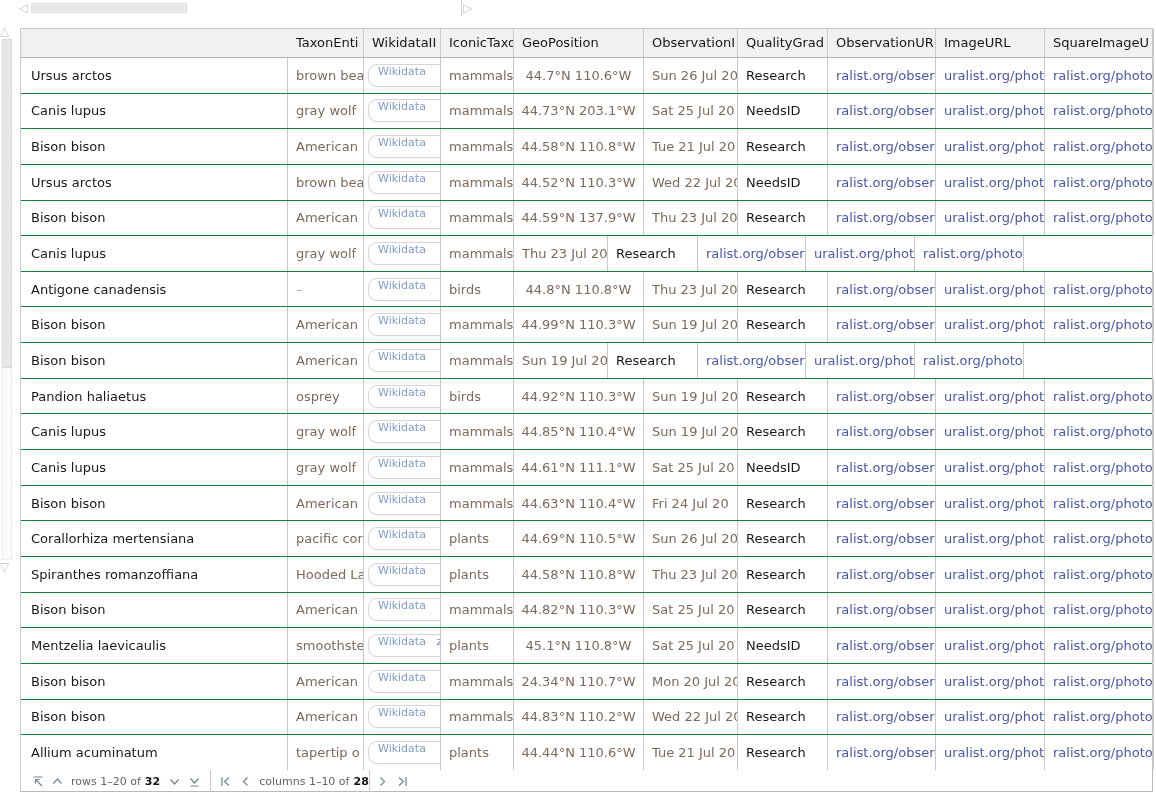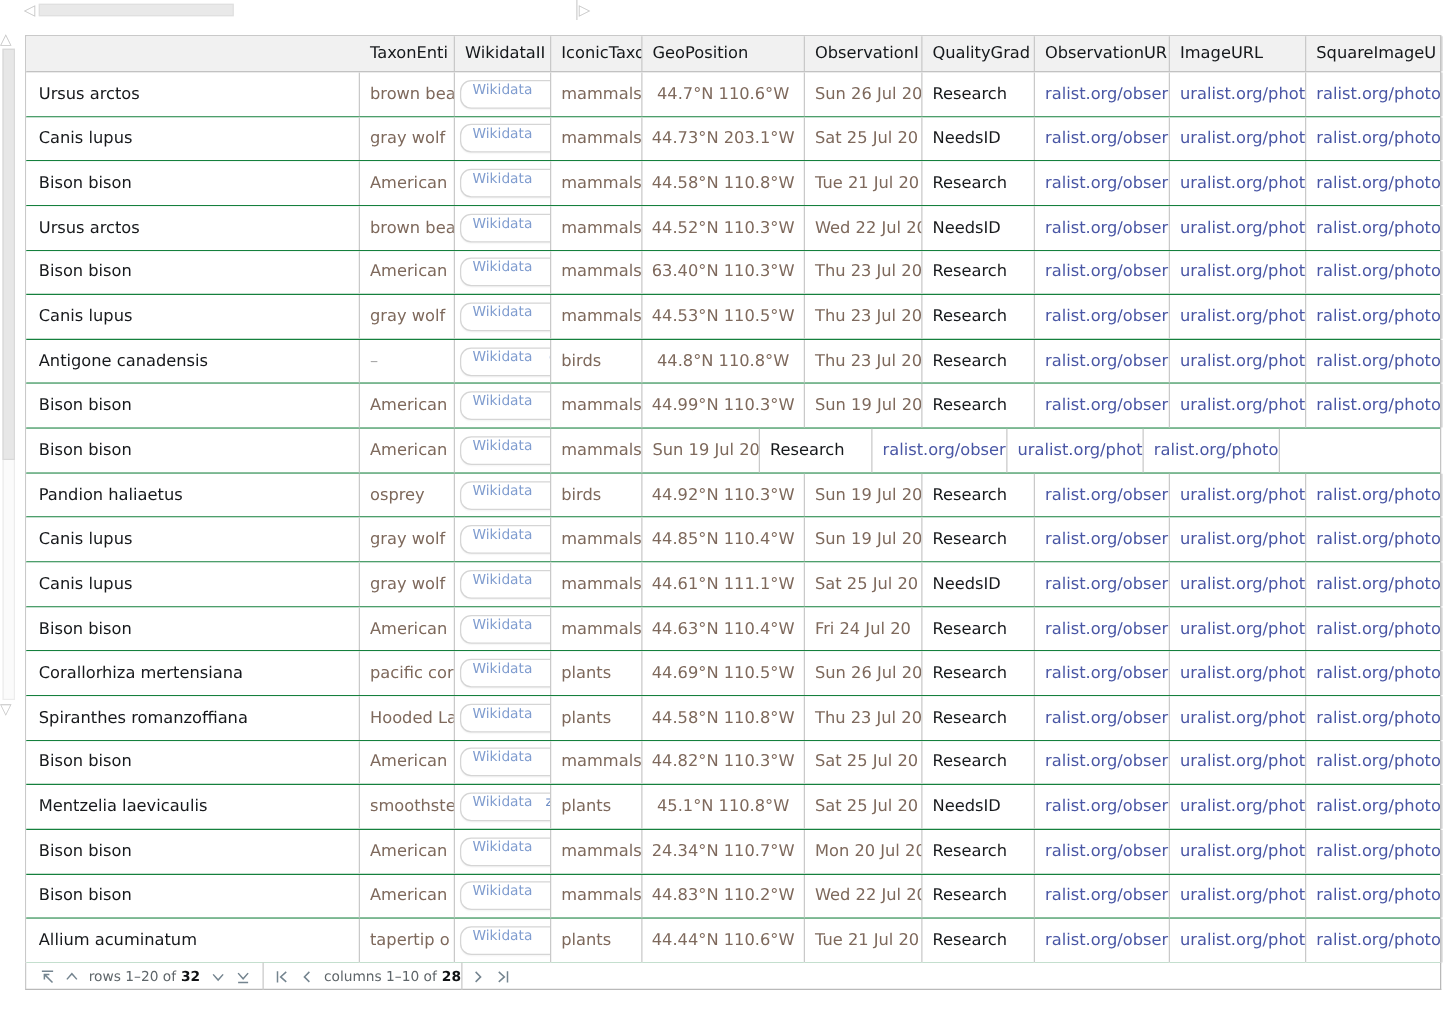--- a/index.html
+++ b/index.html
@@ -207,39 +207,38 @@
     <div class="tr">
       <div class="td c-name" style="width: 267px;">Bison bison</div>
       <div class="td c-ent" style="width: 76px;">American</div>
       <div class="td c-wd" style="width: 77px;">
         <span class="chip">
           <span class="chip-label">Wikidata</span>
           <span class="chip-frag">ie</span>
         </span>
       </div>
       <div class="td c-ent" style="width: 73px;">mammals</div>
-      <div class="td c-geo" style="width: 130px;">63.40°N 110.3°W</div>
+      <div class="td c-geo" style="width: 130px;">44.59°N 137.9°W</div>
       <div class="td c-date" style="width: 94px;">Thu 23 Jul 20</div>
       <div class="td c-qual" style="width: 90px;">Research</div>
       <div class="td c-link" style="width: 108px;">ralist.org/obser</div>
       <div class="td c-link" style="width: 109px;">uralist.org/photo</div>
       <div class="td c-link" style="width: 109px;">ralist.org/photo</div>
     </div>
 
     <div class="tr">
       <div class="td c-name" style="width: 267px;">Canis lupus</div>
       <div class="td c-ent" style="width: 76px;">gray wolf</div>
       <div class="td c-wd" style="width: 77px;">
         <span class="chip">
           <span class="chip-label">Wikidata</span>
           <span class="chip-frag">lf</span>
         </span>
       </div>
       <div class="td c-ent" style="width: 73px;">mammals</div>
-      <div class="td c-geo" style="width: 130px;">44.53°N 110.5°W</div>
       <div class="td c-date" style="width: 94px;">Thu 23 Jul 20</div>
       <div class="td c-qual" style="width: 90px;">Research</div>
       <div class="td c-link" style="width: 108px;">ralist.org/obser</div>
       <div class="td c-link" style="width: 109px;">uralist.org/photo</div>
       <div class="td c-link" style="width: 109px;">ralist.org/photo</div>
     </div>
 
     <div class="tr">
       <div class="td c-name" style="width: 267px;">Antigone canadensis</div>
       <div class="td c-ent null-val" style="width: 76px;">–</div>

